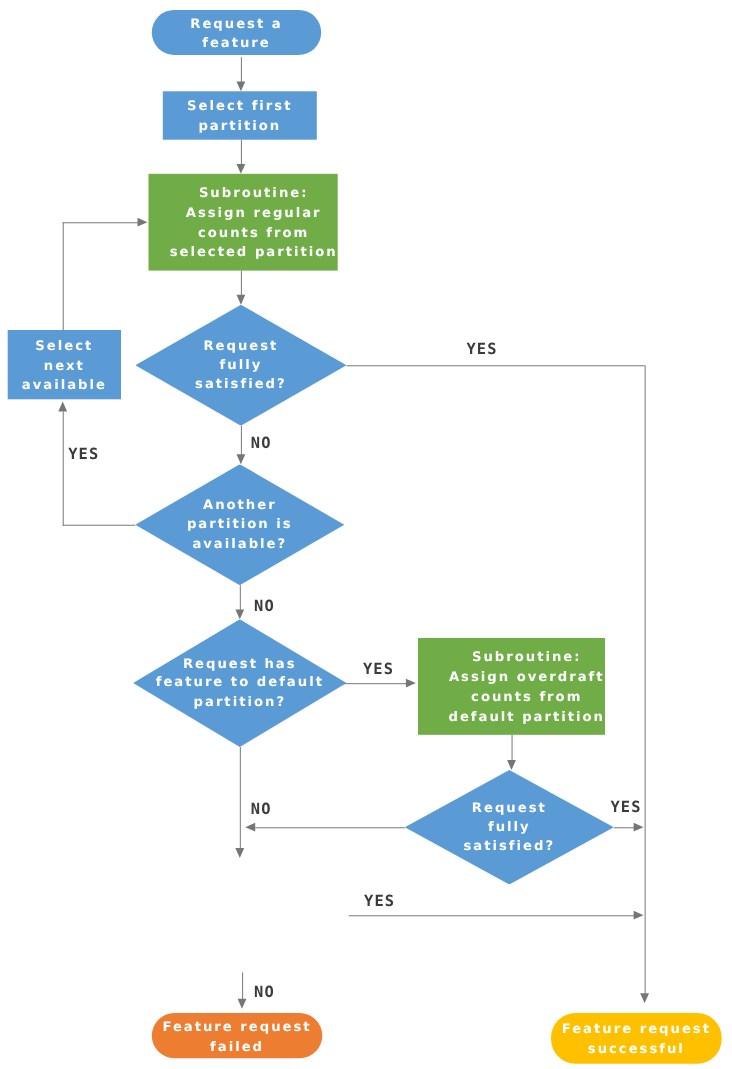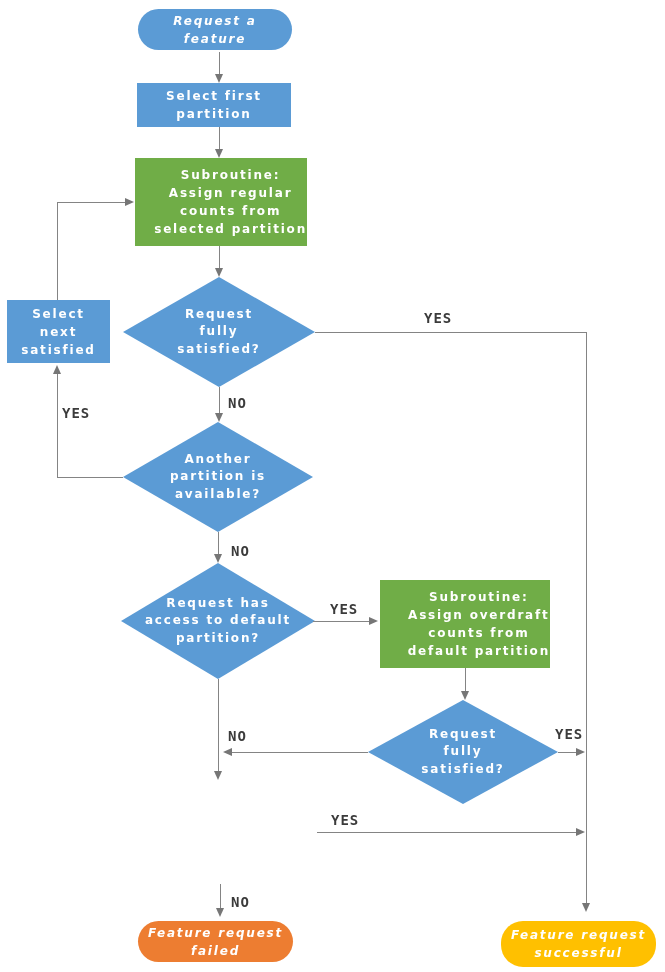--- a/index.html
+++ b/index.html
@@ -14,21 +14,21 @@
   html,body{margin:0;padding:0;background:#ffffff;}
   #canvas{
     position:relative;width:665px;height:972px;background:#ffffff;
     overflow:hidden;font-family:"DejaVu Sans","Liberation Sans",sans-serif;
   }
   .node{
     position:absolute;display:flex;align-items:center;justify-content:center;
     color:#ffffff;font-weight:bold;font-size:12px;letter-spacing:1.8px;
     text-align:center;line-height:1.5;white-space:pre-line;
   }
-  .pill{border-radius:22px;background:var(--node-blue);font-style:italic;}
+  .pill{border-radius:22px;background:var(--node-blue);}
   .rect{background:var(--node-blue);}
   .green{background:var(--node-green);justify-content:flex-end;}
   .diamond{
     background:var(--node-blue);
     clip-path:polygon(50% 0%,100% 50%,50% 100%,0% 50%);
     line-height:1.45;
   }
   .orange{background:var(--node-orange);}
   .yellow{background:var(--node-yellow);}
   .hline,.vline{position:absolute;background:var(--connector-gray);}
@@ -46,42 +46,42 @@
   }
 </style>
 </head>
 <body>
 
 <div id="canvas">
 
   <div class="node pill" style="left:138px;top:9px;width:154px;height:41px;"><span>Request a
 feature</span></div>
 
-  <div class="node rect" style="left:137px;top:83px;width:154px;height:44px;"><span>Select first
+  <div class="node rect" style="left:148px;top:83px;width:140px;height:44px;"><span>Select first
 partition</span></div>
 
   <div class="node green" style="left:135px;top:158px;width:172px;height:88px;"><span>Subroutine:
 Assign regular
 counts from
 selected partition</span></div>
 
   <div class="node diamond" style="left:123px;top:277px;width:192px;height:110px;"><span>Request
 fully
 satisfied?</span></div>
 
   <div class="node rect" style="left:7px;top:300px;width:103px;height:63px;"><span>Select
 next
-satisfied</span></div>
+available</span></div>
 
   <div class="node diamond" style="left:123px;top:422px;width:190px;height:110px;"><span>Another
 partition is
 available?</span></div>
 
   <div class="node diamond" style="left:121px;top:563px;width:194px;height:116px;"><span>Request has
-access to default
+feature to default
 partition?</span></div>
 
   <div class="node green" style="left:380px;top:580px;width:170px;height:88px;"><span>Subroutine:
 Assign overdraft
 counts from
 default partition</span></div>
 
   <div class="node diamond" style="left:368px;top:700px;width:190px;height:104px;"><span>Request
 fully
 satisfied?</span></div>

